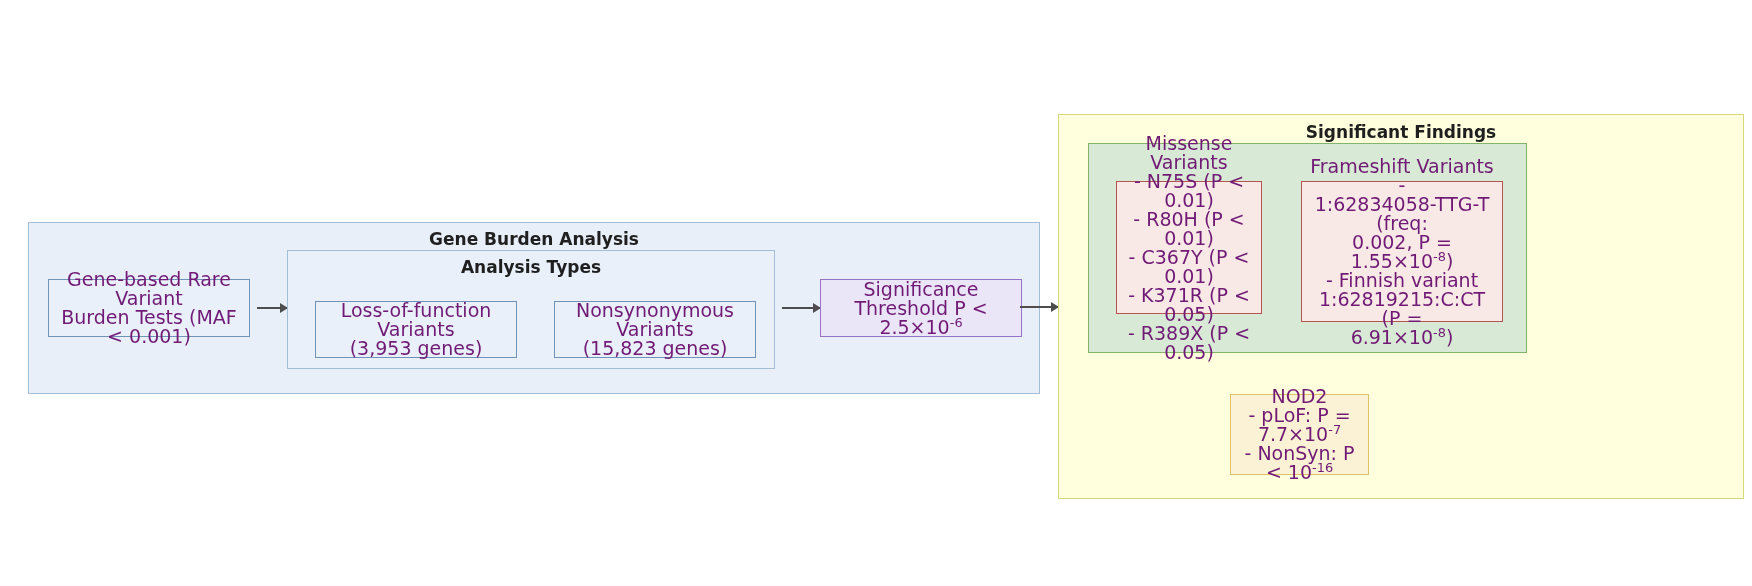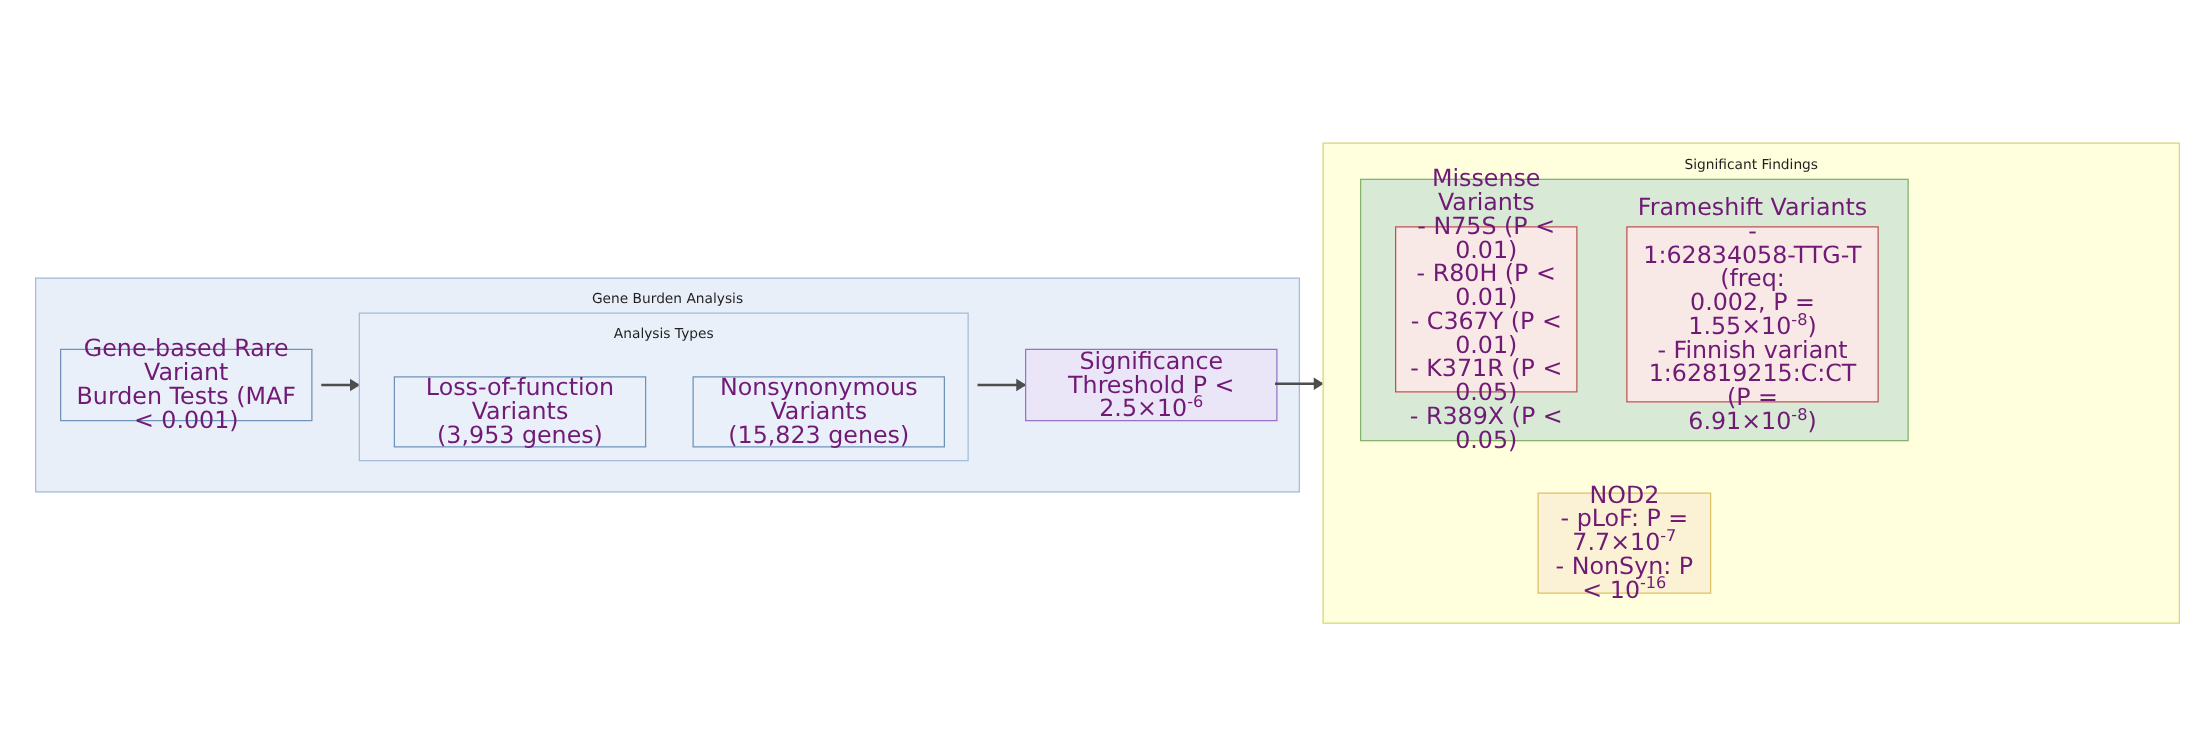--- a/index.html
+++ b/index.html
@@ -28,24 +28,25 @@
     position: absolute;
     box-sizing: border-box;
     border-width: 1px;
     border-style: solid;
   }
   .panel > .panel-title {
     position: absolute;
     left: 0;
     right: 0;
     text-align: center;
-    font-size: 11px;
+    font-size: 17px;
     line-height: 16px;
     color: #1f1f1f;
     white-space: nowrap;
+    font-weight: bold;
   }
 
   
   .node {
     position: absolute;
     box-sizing: border-box;
     border-width: 1px;
     border-style: solid;
     display: flex;
     align-items: center;

